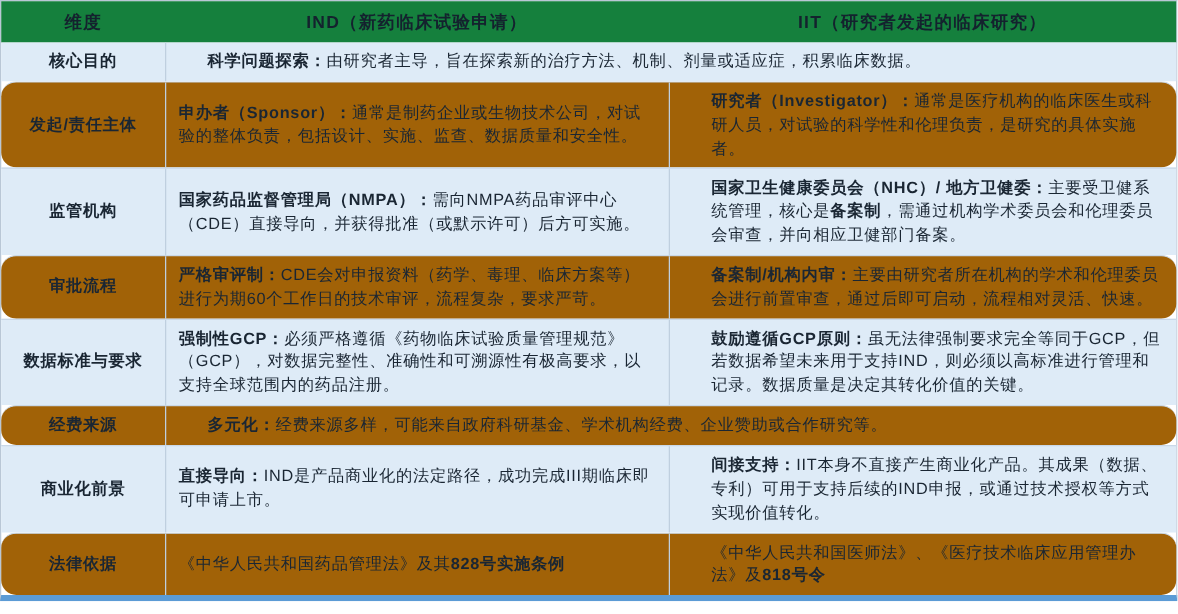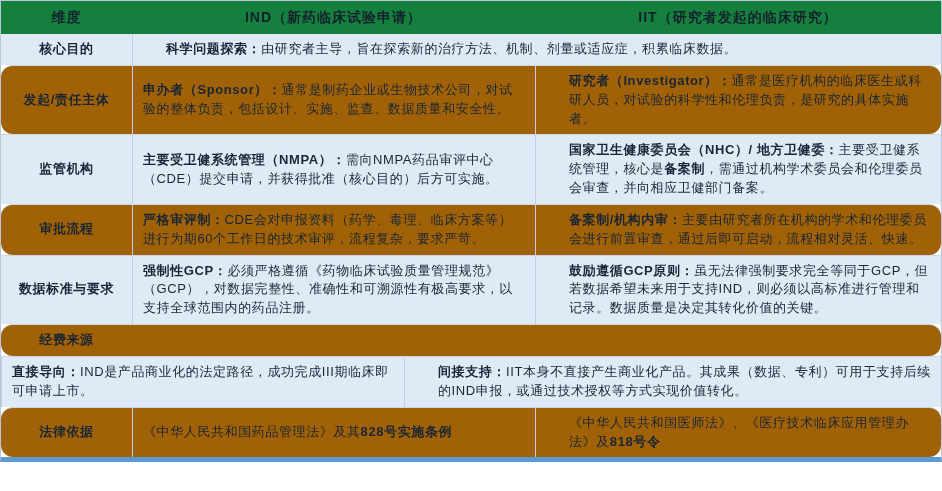--- a/index.html
+++ b/index.html
@@ -51,21 +51,21 @@
         <div class="cell col-ind">
           <div class="cell-content"><span class="seg-bold">申办者（Sponsor）：</span><span class="seg">通常是制药企业或生物技术公司，对试验的整体负责，包括设计、实施、监查、数据质量和安全性。</span></div>
         </div>
         <div class="cell col-iit">
           <div class="cell-content"><span class="seg-bold">研究者（Investigator）：</span><span class="seg">通常是医疗机构的临床医生或科研人员，对试验的科学性和伦理负责，是研究的具体实施者。</span></div>
         </div>
       </div>
       <div class="row stripe">
         <div class="cell col-dim">监管机构</div>
         <div class="cell col-ind">
-          <div class="cell-content"><span class="seg-bold">主要受卫健系统管理（NMPA）：</span><span class="seg">需向NMPA药品审评中心（CDE）提交申请，并获得批准（核心目的）后方可实施。</span></div>
+          <div class="cell-content"><span class="seg-bold">国家药品监督管理局（NMPA）：</span><span class="seg">需向NMPA药品审评中心（CDE）直接导向，并获得批准（或默示许可）后方可实施。</span></div>
         </div>
         <div class="cell col-iit">
           <div class="cell-content"><span class="seg-bold">国家卫生健康委员会（NHC）/ 地方卫健委：</span><span class="seg">主要受卫健系统管理，核心是</span><span class="seg-bold">备案制</span><span class="seg">，需通过机构学术委员会和伦理委员会审查，并向相应卫健部门备案。</span></div>
         </div>
       </div>
       <div class="row plain">
         <div class="cell col-dim">审批流程</div>
         <div class="cell col-ind">
           <div class="cell-content"><span class="seg-bold">严格审评制：</span><span class="seg">CDE会对申报资料（药学、毒理、临床方案等）进行为期60个工作日的技术审评，流程复杂，要求严苛。</span></div>
         </div>
@@ -77,22 +77,26 @@
         <div class="cell col-dim">数据标准与要求</div>
         <div class="cell col-ind">
           <div class="cell-content"><span class="seg-bold">强制性GCP：</span><span class="seg">必须严格遵循《药物临床试验质量管理规范》（GCP），对数据完整性、准确性和可溯源性有极高要求，以支持全球范围内的药品注册。</span></div>
         </div>
         <div class="cell col-iit">
           <div class="cell-content"><span class="seg-bold">鼓励遵循GCP原则：</span><span class="seg">虽无法律强制要求完全等同于GCP，但若数据希望未来用于支持IND，则必须以高标准进行管理和记录。数据质量是决定其转化价值的关键。</span></div>
         </div>
       </div>
       <div class="row plain">
         <div class="cell col-dim">经费来源</div>
+        <div class="cell col-iit">
+          <div class="cell-content"><span class="seg-bold">多元化：</span><span class="seg">经费来源多样，可能来自政府科研基金、学术机构经费、企业赞助或合作研究等。</span></div>
+        </div>
       </div>
       <div class="row stripe">
+        <div class="cell col-dim">商业化前景</div>
         <div class="cell col-ind">
           <div class="cell-content"><span class="seg-bold">直接导向：</span><span class="seg">IND是产品商业化的法定路径，成功完成III期临床即可申请上市。</span></div>
         </div>
         <div class="cell col-iit">
           <div class="cell-content"><span class="seg-bold">间接支持：</span><span class="seg">IIT本身不直接产生商业化产品。其成果（数据、专利）可用于支持后续的IND申报，或通过技术授权等方式实现价值转化。</span></div>
         </div>
       </div>
       <div class="row plain">
         <div class="cell col-dim">法律依据</div>
         <div class="cell col-ind">

